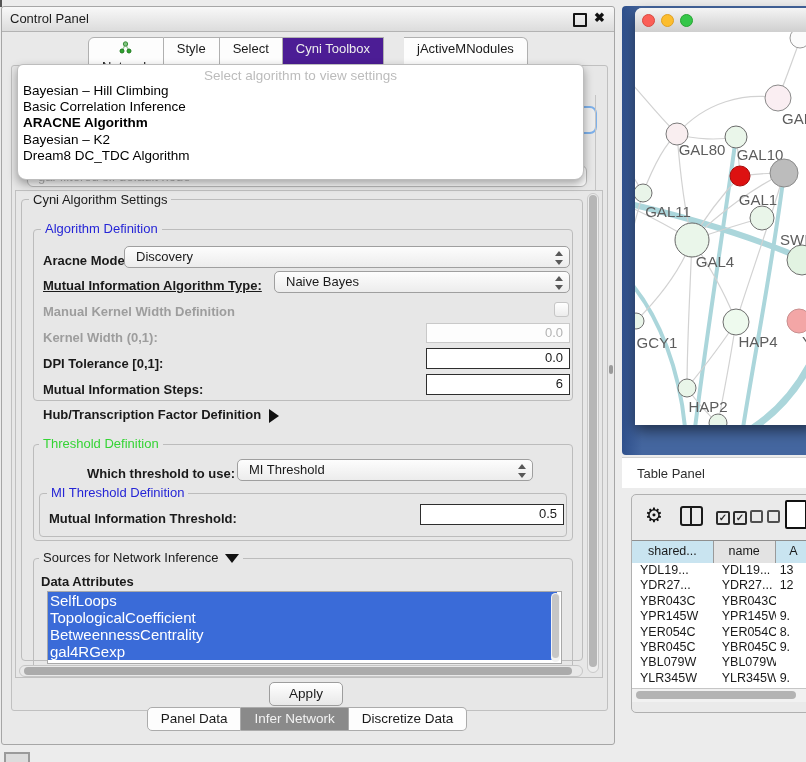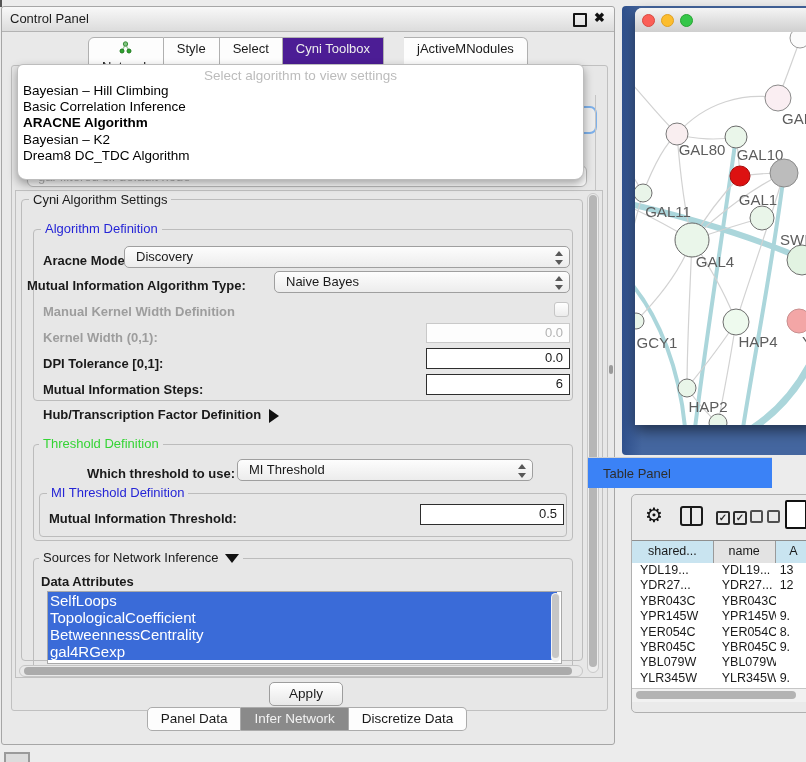--- a/index.html
+++ b/index.html
@@ -84,21 +84,21 @@
   .netpanel{left:622px;top:6px;width:184px;height:449px;background:linear-gradient(90deg,#2f508c 0,#44669f 20px,#44669f 100%);border-radius:4px 0 0 4px;}
   .macwin{left:13px;top:2px;width:180px;height:417px;background:#fff;border-radius:7px 7px 0 0;box-shadow:0 6px 14px rgba(0,0,0,.5);}
   .mactitle{left:0;top:0;right:0;height:24px;background:linear-gradient(#f4f4f4,#cfcfcf);border-bottom:1px solid #9e9e9e;border-radius:7px 7px 0 0;}
   .tl{position:absolute;top:6px;width:13px;height:13px;border-radius:50%;box-sizing:border-box;}
   .tl.red{left:7px;background:#fb5f57;border:1px solid #d84940;}
   .tl.yellow{left:26px;background:#fcbd2e;border:1px solid #dfa023;}
   .tl.green{left:45px;background:#35c649;border:1px solid #27a532;}
   .canvas{left:0;top:24px;width:180px;height:393px;overflow:hidden;background:#fff;}
 
   
-  .tp-header{left:588px;top:457px;width:184px;height:31px;background:#3b82f6;border-top:1px solid #d2d2d2;line-height:31px;padding-left:15px;box-sizing:border-box;font-size:13px;color:#2e2e2e;}
+  .tp-header{left:622px;top:457px;width:184px;height:31px;background:#ffffff;border-top:1px solid #d2d2d2;line-height:31px;padding-left:15px;box-sizing:border-box;font-size:13px;color:#2e2e2e;}
   .tp-card{left:631px;top:494px;width:180px;height:217px;background:#eaeaea;border:1px solid #b0b0b0;border-radius:5px;overflow:hidden;}
   .tp-toolbar{position:absolute;left:0;top:0;right:0;height:44px;}
   .gear{position:absolute;left:13px;top:8px;font-size:20px;color:#111;}
   .colicon{position:absolute;left:48px;top:11px;width:19px;height:16px;border:2px solid #1a1a1a;border-radius:3px;}
   .colicon div{position:absolute;left:8px;top:0;width:2px;height:16px;background:#1a1a1a;}
   .ckbox{display:inline-block;width:10px;height:10px;border:2px solid #2c2c2c;border-radius:2px;font-size:10px;line-height:9px;font-weight:bold;color:#2c2c2c;text-align:center;margin-right:3px;}
   .ckgroup{position:absolute;top:14px;}
   .embox{display:inline-block;width:9px;height:9px;border:2px solid #4f4f4f;border-radius:2px;margin-right:4px;}
   .docicon{position:absolute;left:153px;top:5px;width:18px;height:25px;border:2px solid #111;border-radius:2px;background:#fff;}
   .tp-thead{position:absolute;left:0;top:45px;right:0;height:22px;border-top:1px solid #8f8f8f;border-bottom:1px solid #8f8f8f;display:flex;}
@@ -175,21 +175,21 @@
 
     <div class="abs groupbox" style="left:31px;top:222px;width:538px;height:170px;"></div>
     <div class="grouplabel lbl-blue" style="left:39px;top:215px;">Algorithm Definition</div>
 
     <div class="abs boldlbl" style="left:41px;top:246px;">Aracne Mode:</div>
     <div class="abs combo" style="left:122px;top:239px;width:446px;">
       <span>Discovery</span>
       <span class="spin"></span>
     </div>
 
-    <div class="abs boldlbl" style="left:25px;top:271px;">Mutual Information Algorithm Type:</div>
+    <div class="abs boldlbl" style="left:41px;top:271px;text-decoration:underline;">Mutual Information Algorithm Type:</div>
     <div class="abs combo" style="left:272px;top:264px;width:296px;">
       <span>Naive Bayes</span>
       <span class="spin"></span>
     </div>
 
     <div class="abs boldlbl graylbl" style="left:41px;top:297px;">Manual Kernel Width Definition</div>
     <div class="abs checkbox-dis" style="left:552px;top:295px;"></div>
 
     <div class="abs boldlbl graylbl" style="left:41px;top:323px;">Kernel Width (0,1):</div>
     <div class="abs field dis" style="left:424px;top:316px;width:144px;">0.0</div>

